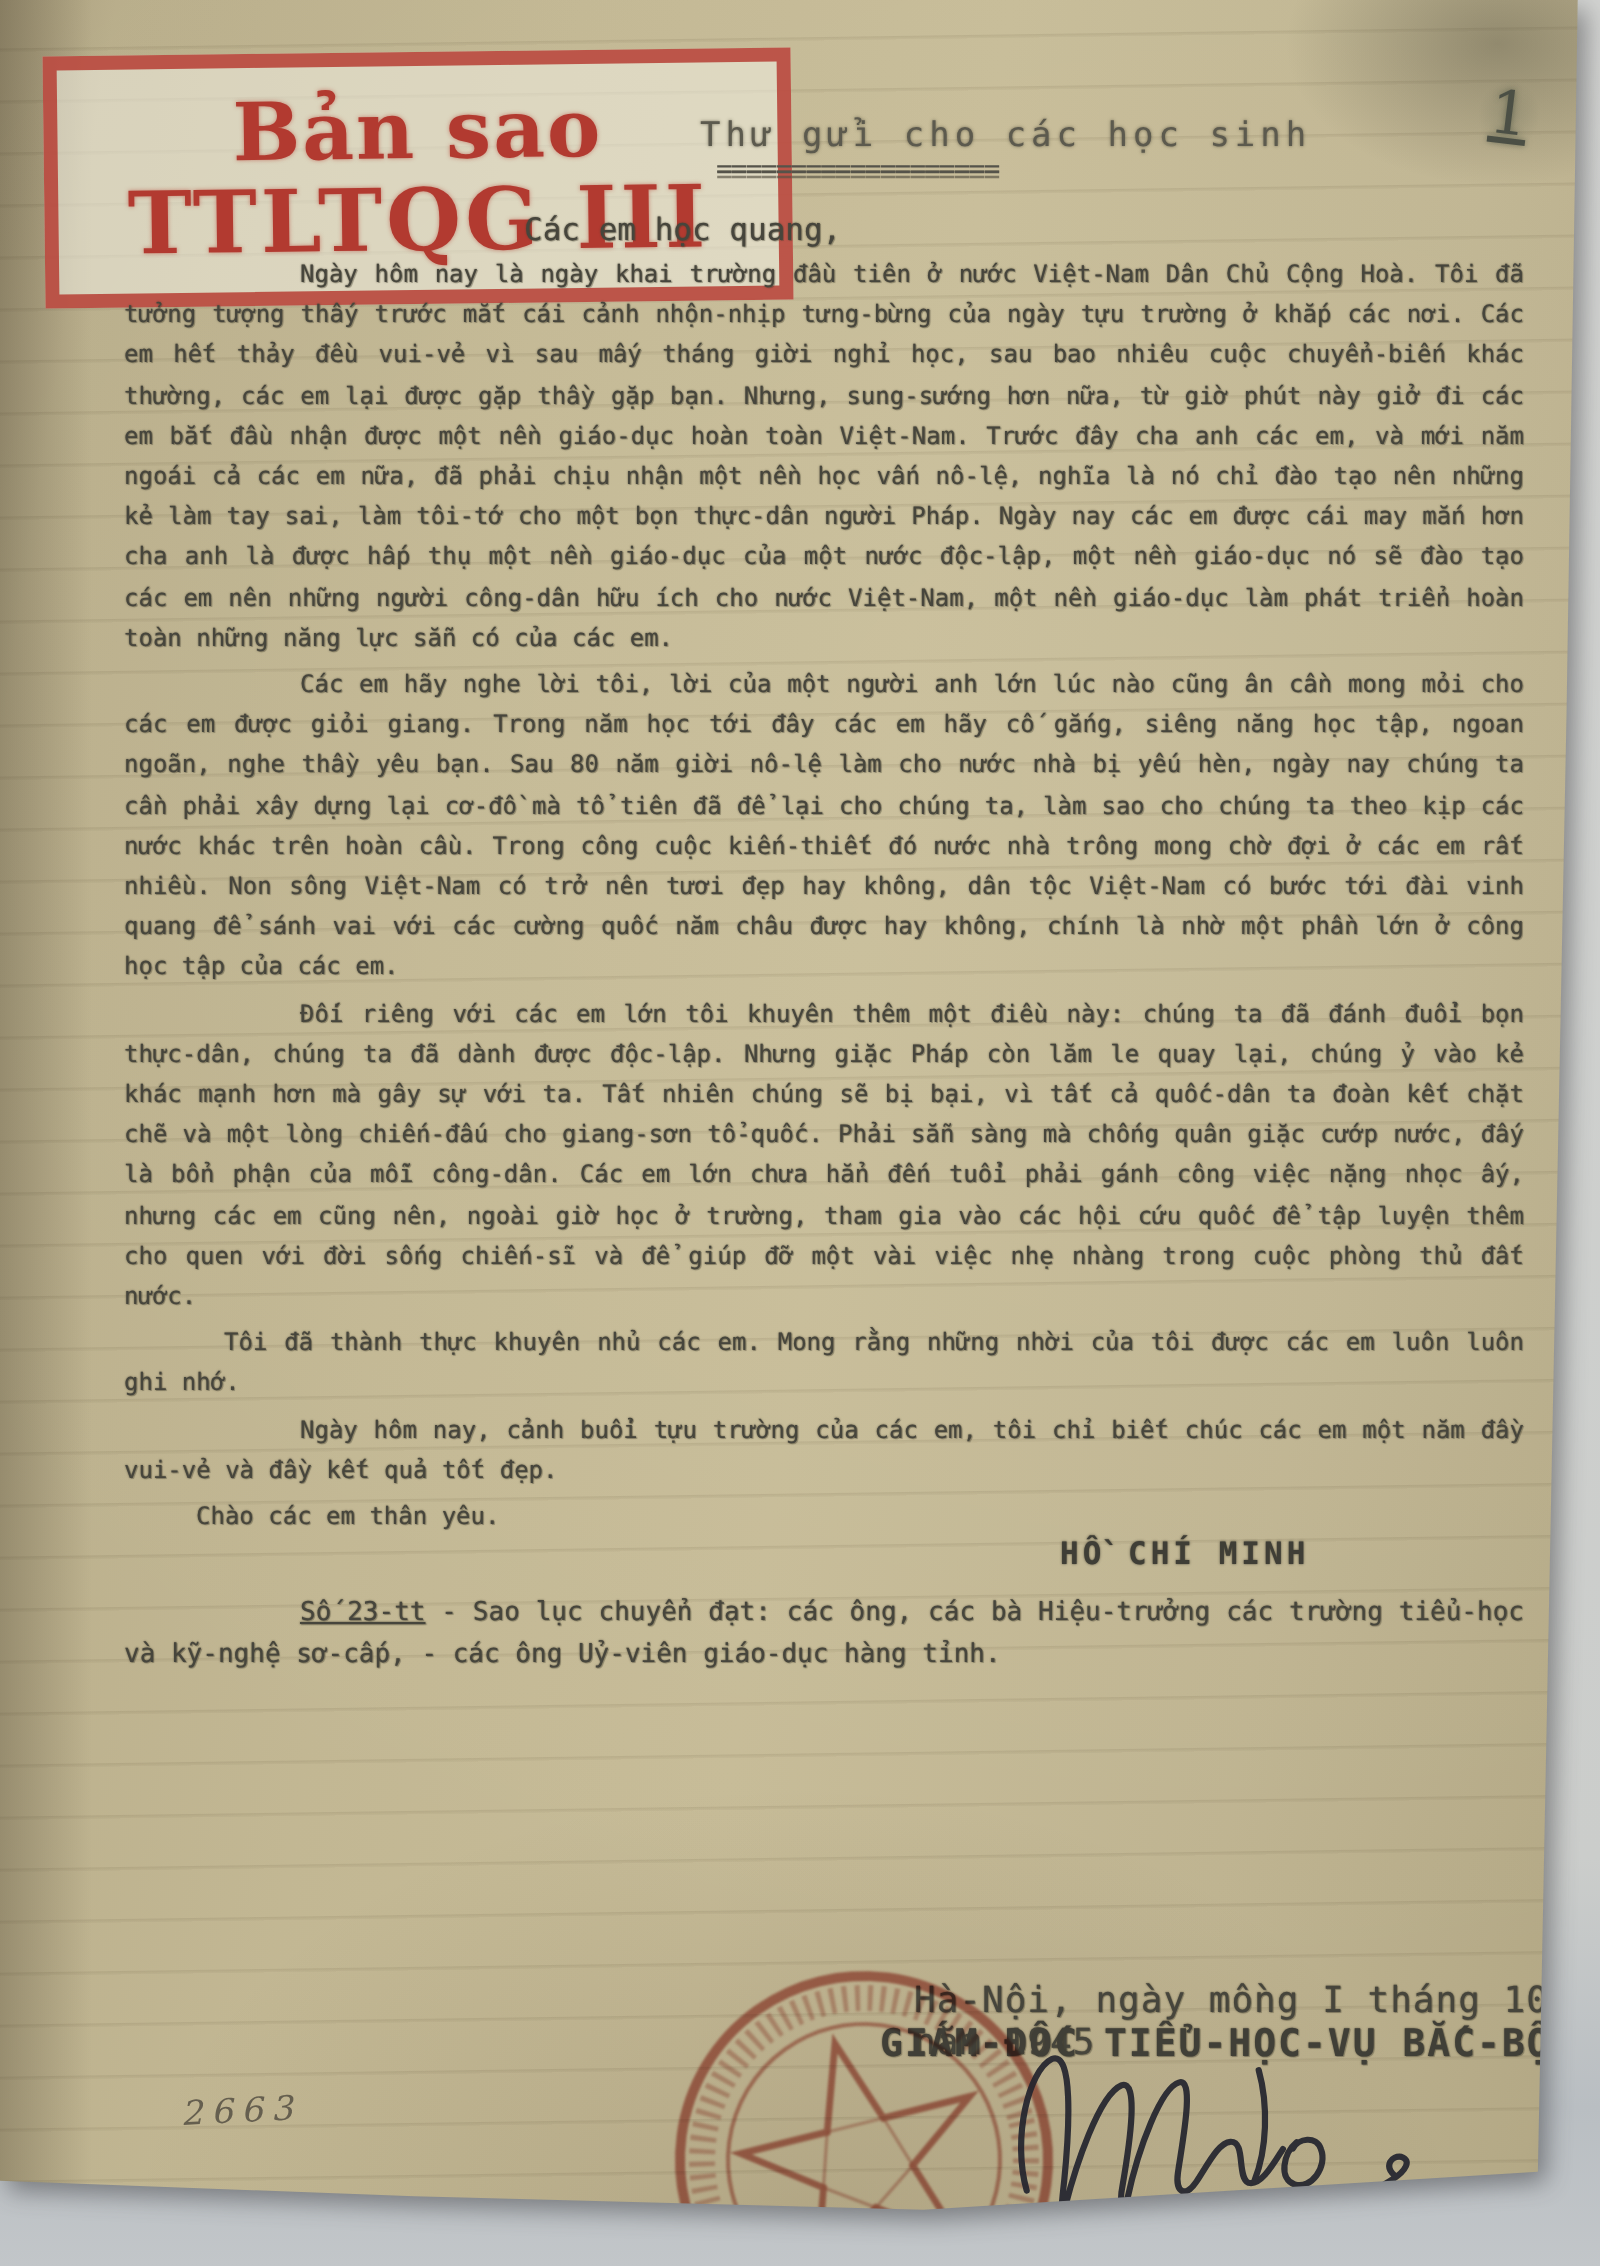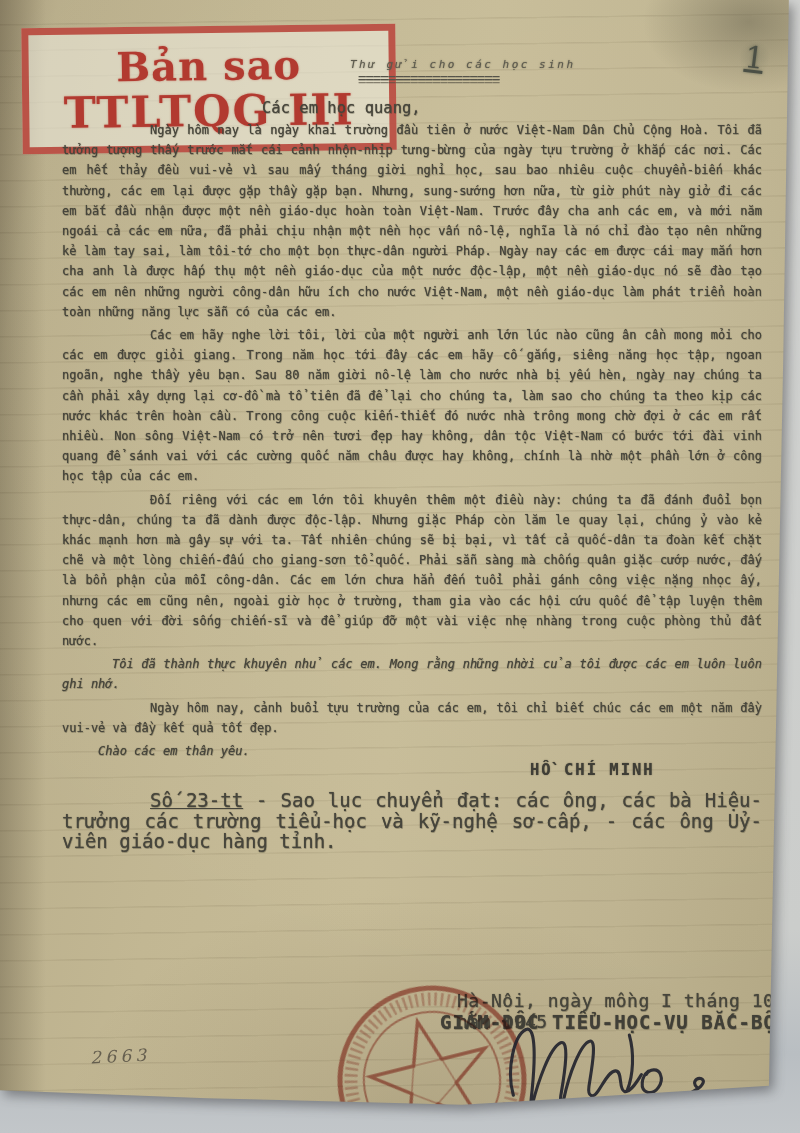--- a/index.html
+++ b/index.html
@@ -43,32 +43,32 @@
     position:absolute;right:26px;top:40px;font-family:"DejaVu Serif",serif;
     font-size:30px;color:#4b4f45;transform:rotate(7deg);
     text-decoration:underline;text-shadow:0 0 3px rgba(60,70,55,.55);
     background:radial-gradient(closest-side,rgba(70,80,65,.18),rgba(0,0,0,0));
     padding:0 6px;
   }
 
   
   .typed{color:#46453c;text-shadow:0 0 1px rgba(70,66,50,.85),.6px .6px 0 rgba(70,66,50,.30);}
   .content{position:relative;padding:58px 38px 0 62px;width:700px;}
-  .doc-title{margin-left:288px;font-size:11px;letter-spacing:2.5px;color:#5c5a4e;
-    text-shadow:0 0 1.6px rgba(85,80,62,.8);font-style:italic;}
+  .doc-title{margin-left:288px;font-size:17px;letter-spacing:2.5px;color:#5c5a4e;
+    text-shadow:0 0 1.6px rgba(85,80,62,.8);}
   .title-underline{margin-left:296px;margin-top:1px;font-size:14px;line-height:12px;
     letter-spacing:-1px;color:#55534a;text-shadow:0 2.5px 0 rgba(85,80,66,.65);}
   .salutation{margin:15px 0 0 200px;font-size:15.5px;}
   .content p{font-size:12px;line-height:20.2px;text-align:justify;
     text-indent:88px;margin:3px 0;}
-  .content p.tight{text-indent:50px;font-style:italic;}
-  .closing{margin:2px 0 0 36px !important;text-indent:0 !important;text-align:left !important;font-style:italic;}
+  .content p.tight{text-indent:50px;}
+  .closing{margin:2px 0 0 36px !important;text-indent:0 !important;text-align:left !important;}
   .sig-name{margin:0 0 0 468px;font-size:15.5px;letter-spacing:2px;font-weight:bold;
     color:#3f3e36;text-shadow:0 0 1.2px rgba(60,56,44,.9);}
-  .footer-note{margin-top:11px;font-size:19px;line-height:20.2px;text-align:justify;text-indent:88px;}
+  .footer-note{margin-top:11px;font-size:13px;line-height:20.2px;text-align:justify;text-indent:88px;}
   .footer-note .ref{text-decoration:underline;}
   .place-date{position:absolute;left:418px;top:990px;font-size:18px;letter-spacing:.5px;margin-left:39px;}
   .signer-title{position:absolute;left:440px;top:1011px;font-size:19px;letter-spacing:1px;font-weight:bold;
     color:#403f37;}
 
   
   .seal{position:absolute;left:332px;top:980px;width:200px;height:200px;
     transform:rotate(-14deg);opacity:.8;mix-blend-mode:multiply;filter:blur(.4px);}
 
   

